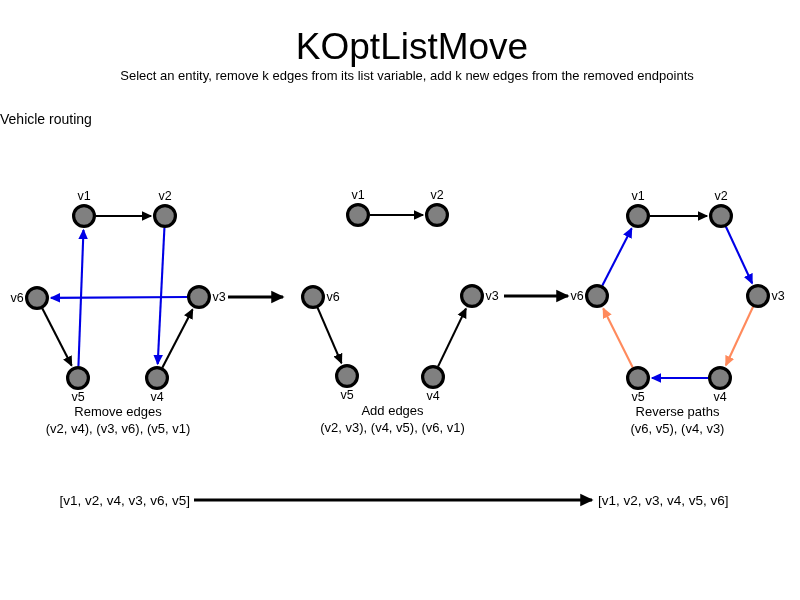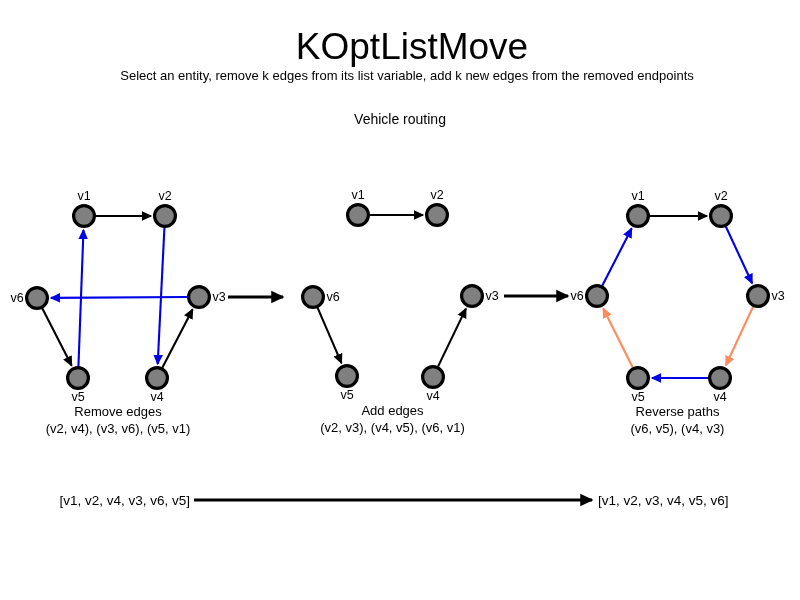--- a/index.html
+++ b/index.html
@@ -40,21 +40,20 @@
     width: 800px;
     text-align: center;
     font-size: 13px;
     line-height: 16px;
   }
   .section-label {
     position: absolute;
     left: 0;
     top: 110px;
     width: 800px;
-    text-align: center;
     font-size: 14px;
     line-height: 18px;
   }
   svg.canvas {
     position: absolute;
     left: 0;
     top: 0;
     width: 800px;
     height: 600px;
     overflow: visible;

